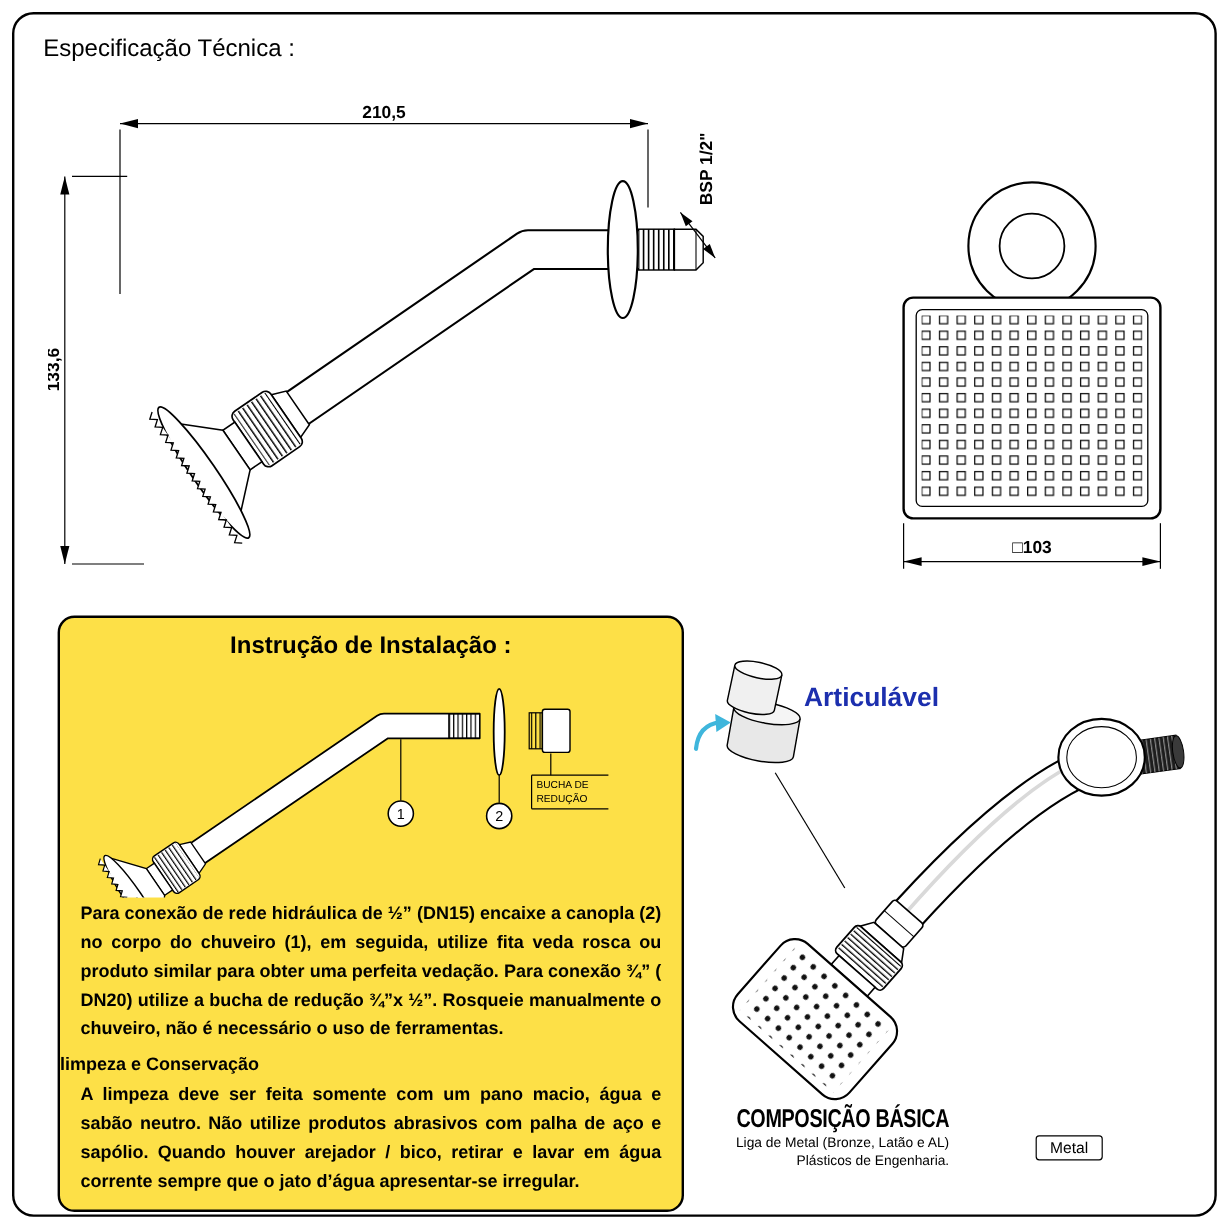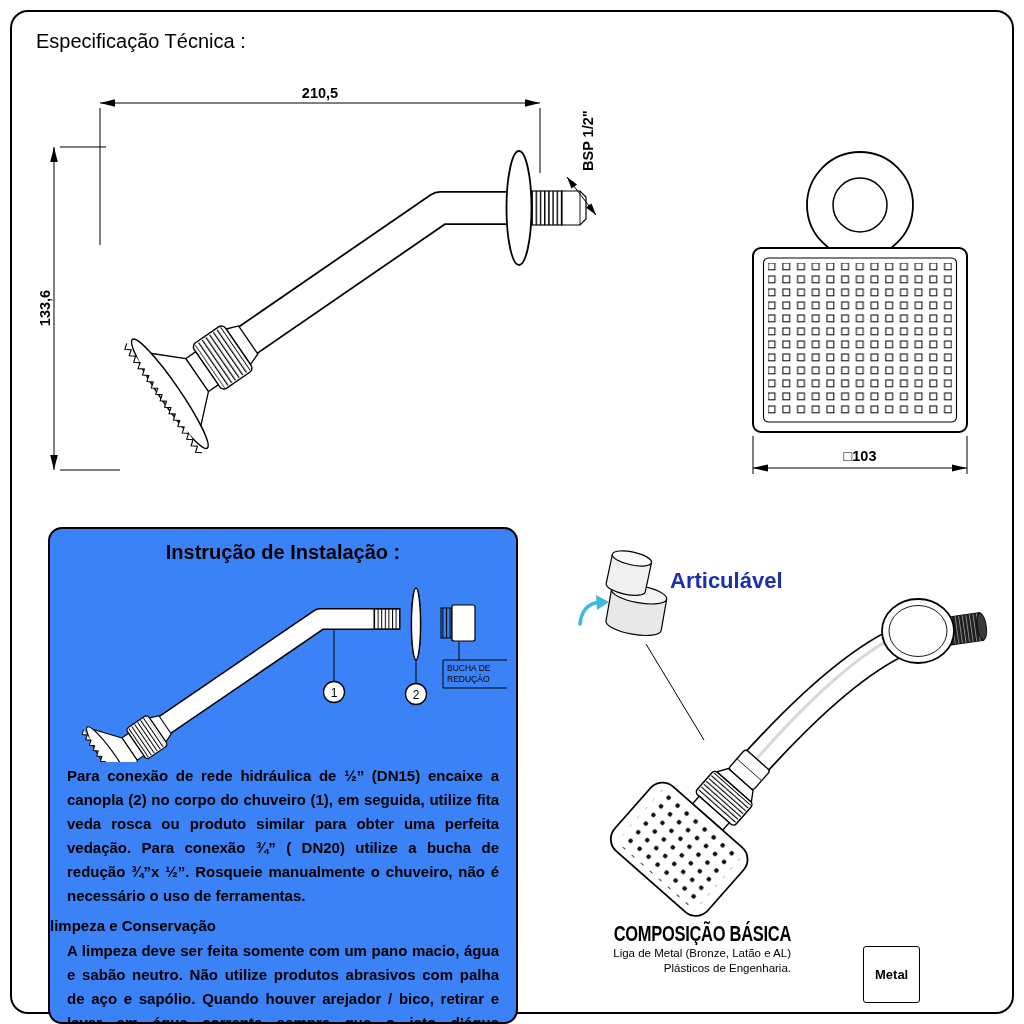--- a/index.html
+++ b/index.html
@@ -4,31 +4,31 @@
 <style>
   *{margin:0;padding:0;box-sizing:border-box}
   html,body{background:#fff}
   body{width:1024px;height:1024px;position:relative;overflow:hidden;
        font-family:"Liberation Sans",sans-serif;color:#000}
   .sheet-border{position:absolute;inset:10px;border:2.5px solid #000;border-radius:18px;background:#fff}
   .abs{position:absolute}
   svg{display:block}
   svg text{font-family:"Liberation Sans",sans-serif}
   .page-title{position:absolute;left:36px;top:30px;font-size:20px;font-weight:normal}
-  .install-box{position:absolute;left:48px;top:527px;width:470px;height:497px;
-               border:2px solid #000;border-radius:14px;background:#3b82f6}
+  .install-box{position:absolute;left:48px;top:513px;width:522px;height:497px;
+               border:2px solid #000;border-radius:14px;background:#fde047}
   .install-title{text-align:center;font-size:20px;font-weight:bold;margin-top:12px}
   .install-p{font-size:15px;font-weight:bold;line-height:1.6;margin:2px 17px 0;text-align:justify}
   .clean-title{text-align:left;font-size:15px;font-weight:bold;margin:9px 0 5px}
   .comp-block{position:absolute;left:529px;top:922px;width:262px;text-align:right}
   .comp-title{display:inline-block;font-size:16.5px;font-weight:bold;line-height:1.35;
               transform:scaleY(1.3);letter-spacing:-0.3px;margin-bottom:2px}
   .comp-line{font-size:11.5px;line-height:1.25}
   .metal-badge{position:absolute;left:863px;top:946px;border:1.6px solid #000;border-radius:3px;
-               padding:20px 11px;font-size:13px;font-weight:bold;background:#fff}
+               padding:2px 11px;font-size:13px;font-weight:normal;background:#fff}
 </style>
 </head>
 <body>
 
 <div class="sheet-border"></div>
 
 <div class="page-title">Especificação Técnica :</div>
 
 <svg class="abs" style="left:40px;top:85px" width="600" height="410" viewBox="0 0 600 410">
   <defs>

